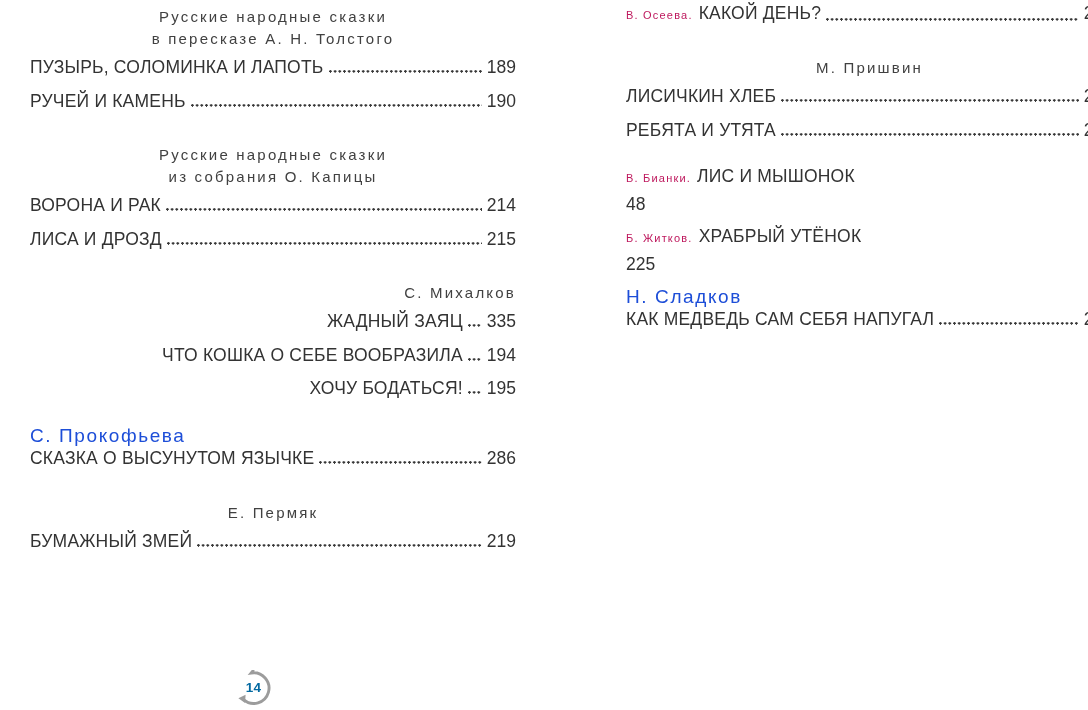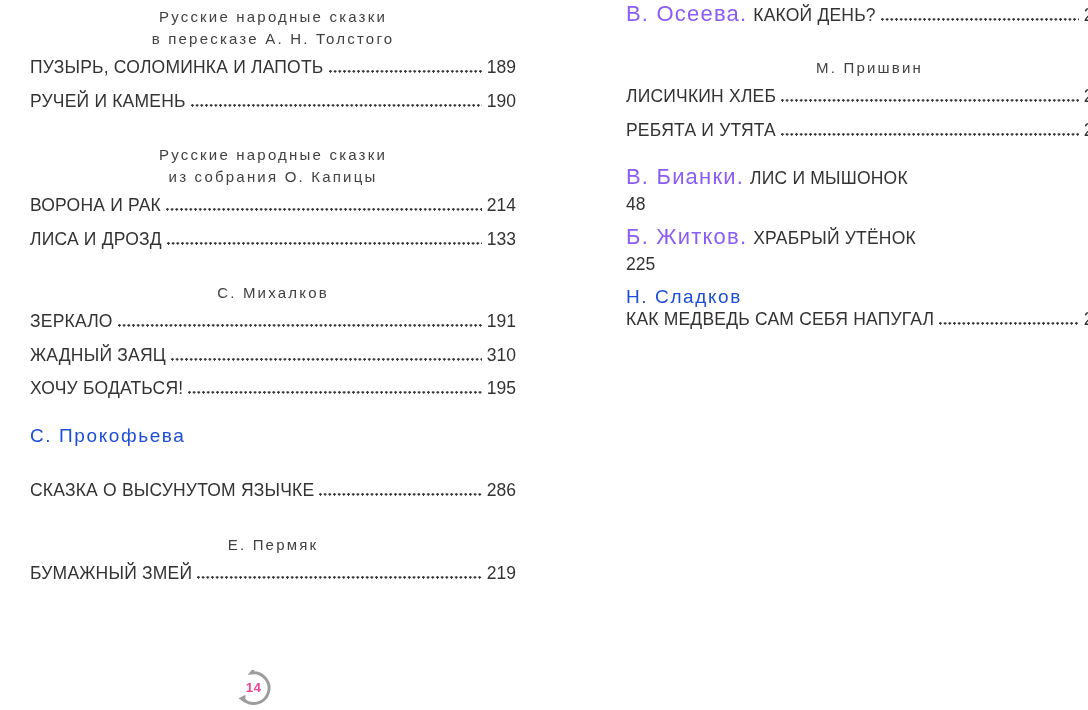--- a/index.html
+++ b/index.html
@@ -12,22 +12,22 @@
   }
   .page { position: relative; width: 1088px; height: 532px; margin-left: 28px; }
 
   .col { position: absolute; top: 0; display: flex; flex-direction: column; align-items: stretch; }
   .col-left  { left: 2px;   width: 486px; padding-top: 6px; }
   .col-right { left: 598px; width: 487px; padding-top: 4px; }
 
   .toc-section { display: flex; flex-direction: column; }
   .col-left .sec-a { margin-bottom: 19px; }
   .col-left .sec-b { margin-bottom: 19px; }
-  .col-left .sec-c { margin-bottom: 13.5px; }
-  .col-left .sec-d { margin-bottom: 19.5px; gap: 32px; }
+  .col-left .sec-c { margin-bottom: 13.5px; align-items: flex-end; }
+  .col-left .sec-d { margin-bottom: 19.5px; }
 
   .sec-header {
     margin: 0 0 8px 0;
     text-align: center;
     font-size: 15px;
     font-weight: 400;
     color: #414141;
     letter-spacing: 2.2px;
     line-height: 22px;
   }
@@ -46,22 +46,22 @@
     display: flex;
     align-items: baseline;
     font-size: 17.5px;
     line-height: 19px;
     margin-bottom: 14.5px;
     color: #333333;
   }
   .toc-title { flex: none; white-space: nowrap; letter-spacing: 0.2px; }
   .inline-author {
     letter-spacing: 1.2px;
-    color: #8b5cf6;
-    font-size: 22px;
+    color: #be185d;
+    font-size: 11px;
     margin-right: 6px;
   }
   .dots {
     flex: 1 1 auto;
     min-width: 14px;
     height: 3px;
     align-self: flex-end;
     margin: 0 5px 4px 5px;
     background-image: radial-gradient(circle at 1.4px 1.4px, #383838 1.15px, rgba(0,0,0,0) 1.4px);
     background-size: 4.7px 3px;
@@ -81,21 +81,21 @@
     position: absolute;
     left: 207px; top: 670px;
     width: 37px; height: 38px;
     display: flex; align-items: center; justify-content: center;
   }
   .folio svg { position: absolute; left: 0; top: 0; }
   .folio-num {
     position: relative;
     font-size: 13.5px;
     font-weight: bold;
-    color: #ec4899;
+    color: #0369a1;
     letter-spacing: 0.3px;
     padding-bottom: 3px;
   }
 </style>
 </head>
 <body>
 
 <div class="page">
 
   <div class="col col-left">
@@ -123,37 +123,37 @@
         <span class="hline">из собрания О. Капицы</span>
       </h3>
       <div class="toc-row">
         <span class="toc-title">ВОРОНА И РАК</span>
         <span class="dots"></span>
         <span class="pg">214</span>
       </div>
       <div class="toc-row">
         <span class="toc-title">ЛИСА И ДРОЗД</span>
         <span class="dots"></span>
-        <span class="pg">133</span>
+        <span class="pg">215</span>
       </div>
     </section>
 
     <section class="toc-section sec-c">
       <h3 class="sec-header">
         <span class="hline">С. Михалков</span>
       </h3>
       <div class="toc-row">
-        <span class="toc-title">ЗЕРКАЛО</span>
-        <span class="dots"></span>
-        <span class="pg">191</span>
-      </div>
-      <div class="toc-row">
         <span class="toc-title">ЖАДНЫЙ ЗАЯЦ</span>
         <span class="dots"></span>
-        <span class="pg">310</span>
+        <span class="pg">335</span>
+      </div>
+      <div class="toc-row">
+        <span class="toc-title">ЧТО КОШКА О СЕБЕ ВООБРАЗИЛА</span>
+        <span class="dots"></span>
+        <span class="pg">194</span>
       </div>
       <div class="toc-row">
         <span class="toc-title">ХОЧУ БОДАТЬСЯ!</span>
         <span class="dots"></span>
         <span class="pg">195</span>
       </div>
     </section>
 
     <section class="toc-section sec-d">
       <div class="author-line">С. Прокофьева</div>

